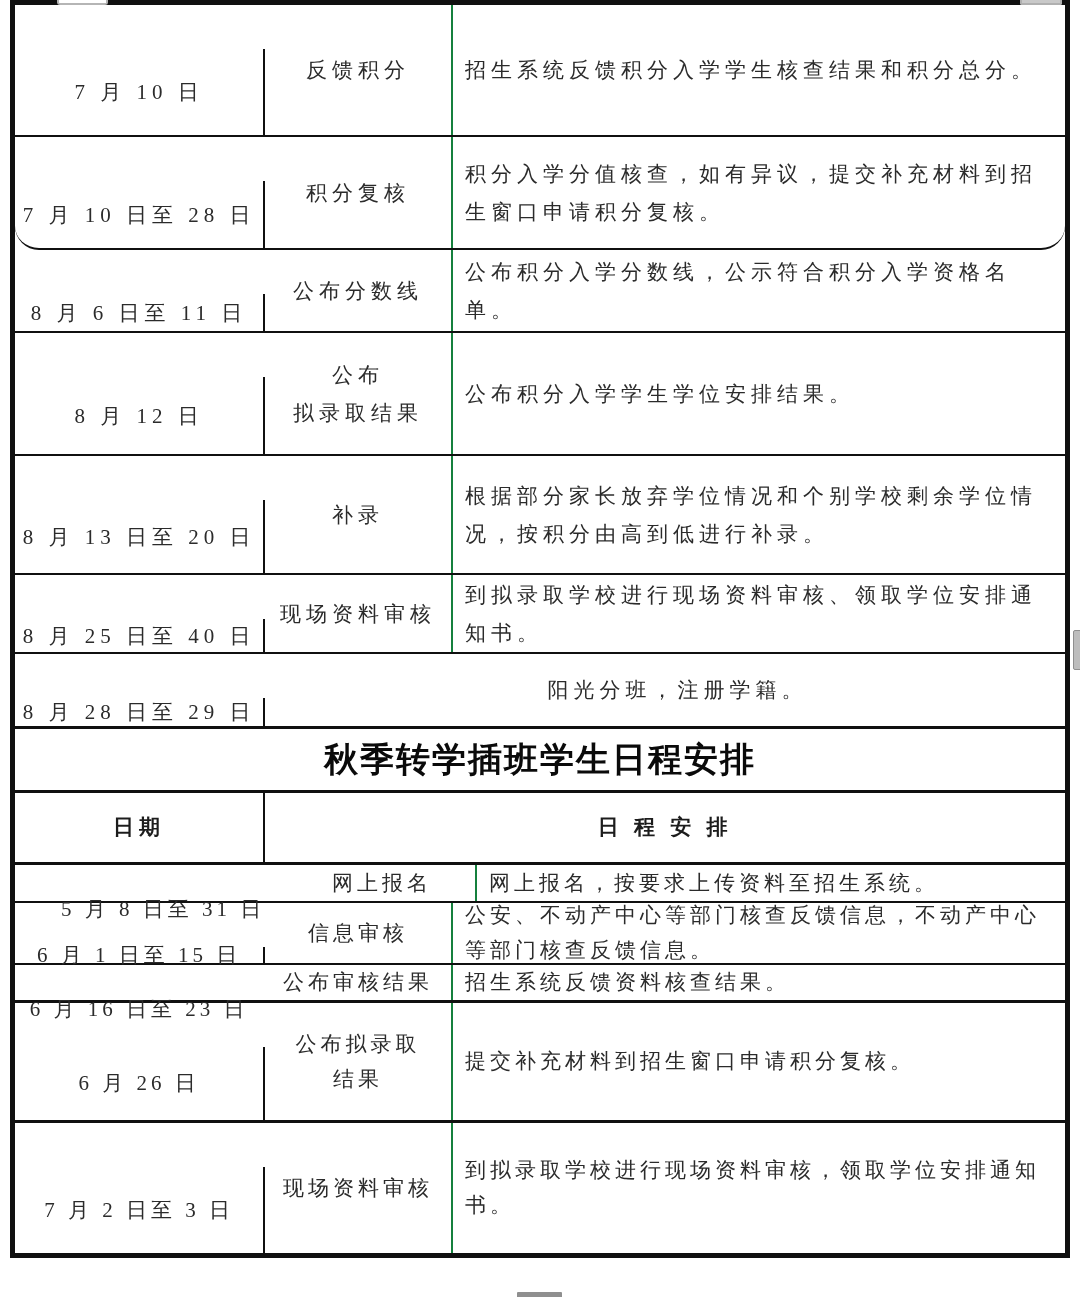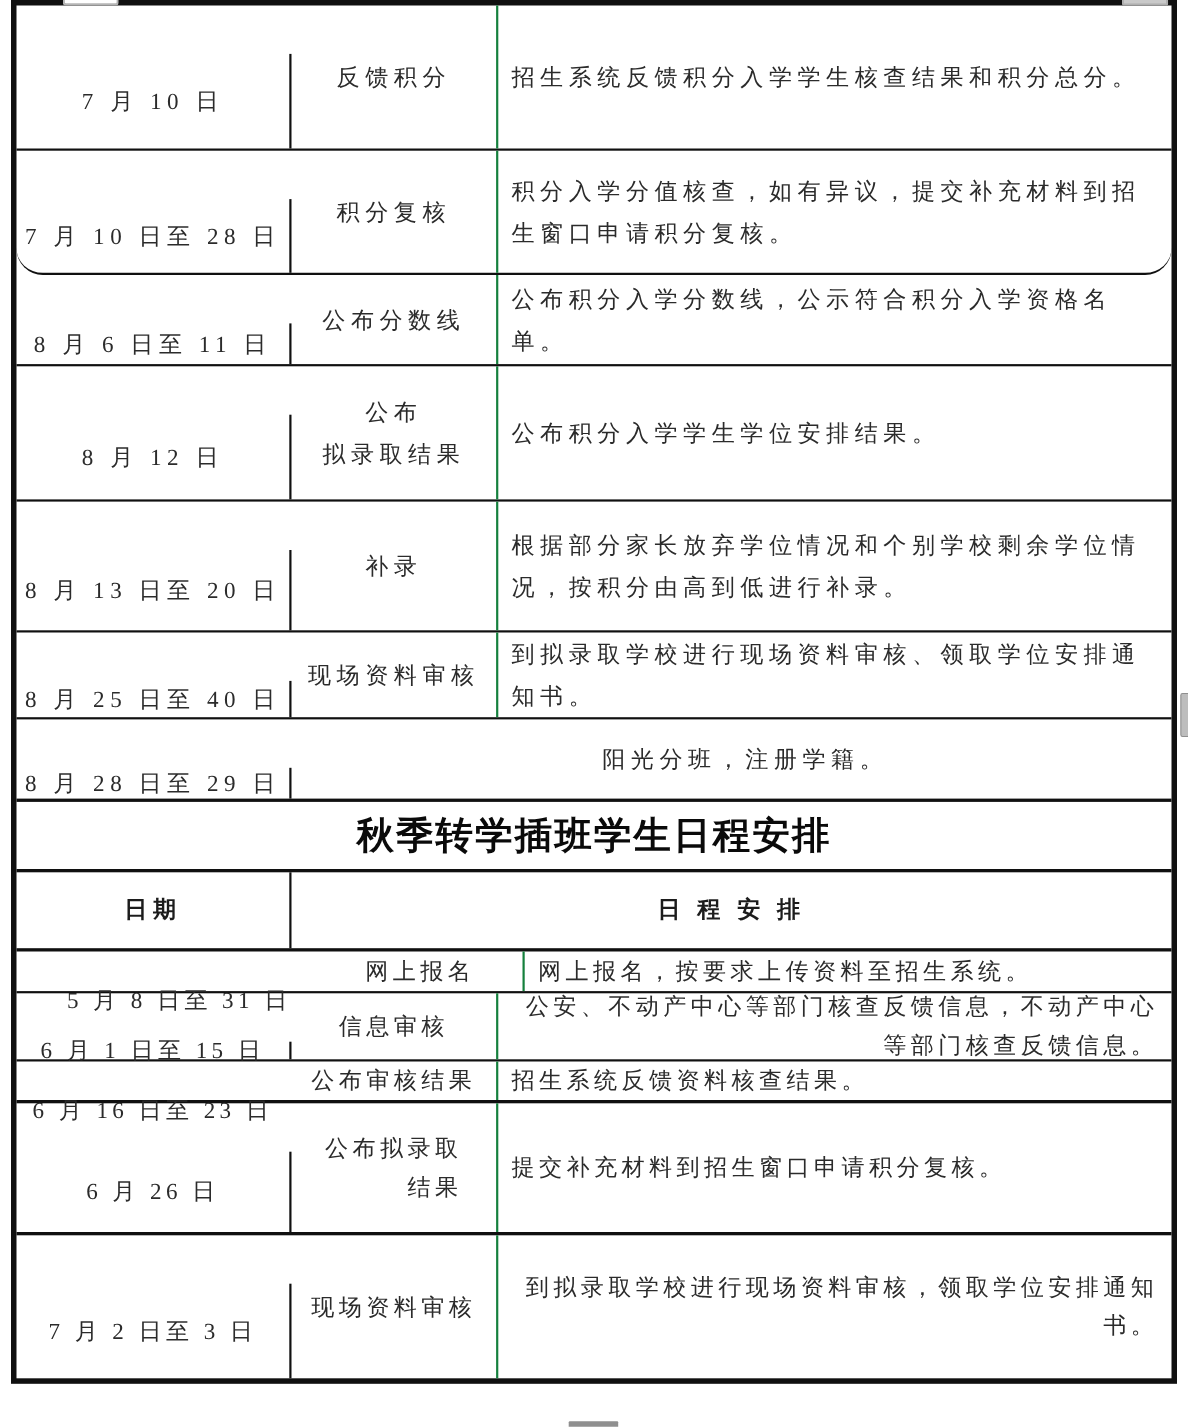--- a/index.html
+++ b/index.html
@@ -14,21 +14,21 @@
   }
   .trow{display:flex;box-sizing:border-box;border-bottom:2px solid #101010;}
   .trow.thick{border-bottom-width:3px;}
   .trow:last-child{border-bottom:none;}
   .cell{box-sizing:border-box;display:flex;align-items:center;}
   .c1{width:250px;border-right:2px solid #101010;justify-content:center;text-align:center;}
   .c2{width:188px;border-right:2px solid #15803d;justify-content:center;text-align:center;}
   .c3{flex:1;justify-content:flex-start;padding:4px 12px;}
   .cmerge{flex:1;justify-content:center;text-align:center;}
   .t1 .cell{font-size:21px;letter-spacing:5px;line-height:38px;}
-  .t2 .cell{font-size:21px;letter-spacing:4px;line-height:35px;text-align:right;}
+  .t2 .cell{font-size:21px;letter-spacing:4px;line-height:35px;}
   .date{white-space:nowrap;margin-top:44px;}
   .pre{white-space:pre-line;}
   .title-row{display:flex;align-items:center;justify-content:center;height:64px;
     box-sizing:border-box;border-bottom:3px solid #101010;}
   .title-row .title-text{
     font-family:"Liberation Sans","DejaVu Sans",sans-serif;
     font-weight:700;font-size:34px;letter-spacing:2px;color:#0a0a0a;
   }
   .header-row{border-bottom:3px solid #101010;}
   .header-row .cell{font-weight:700;font-size:21px;letter-spacing:5px;color:#1c1c1c;}

